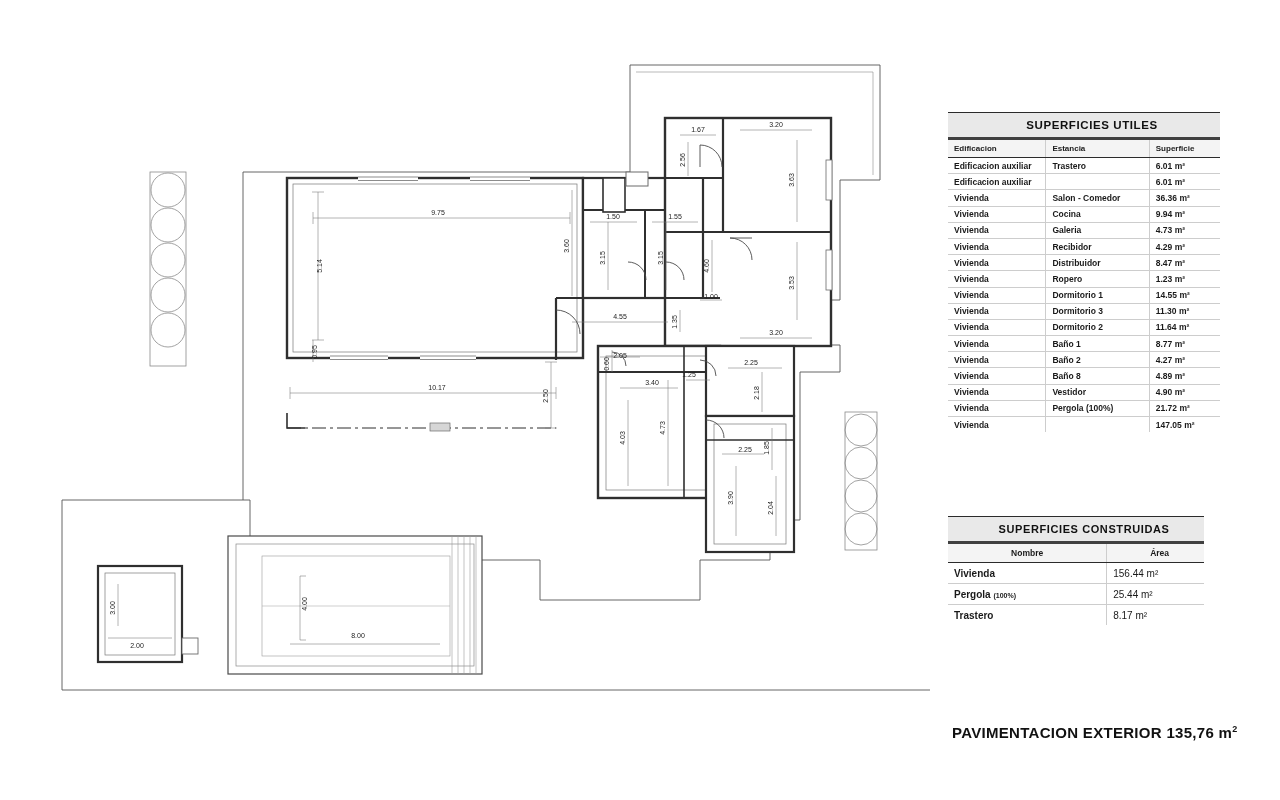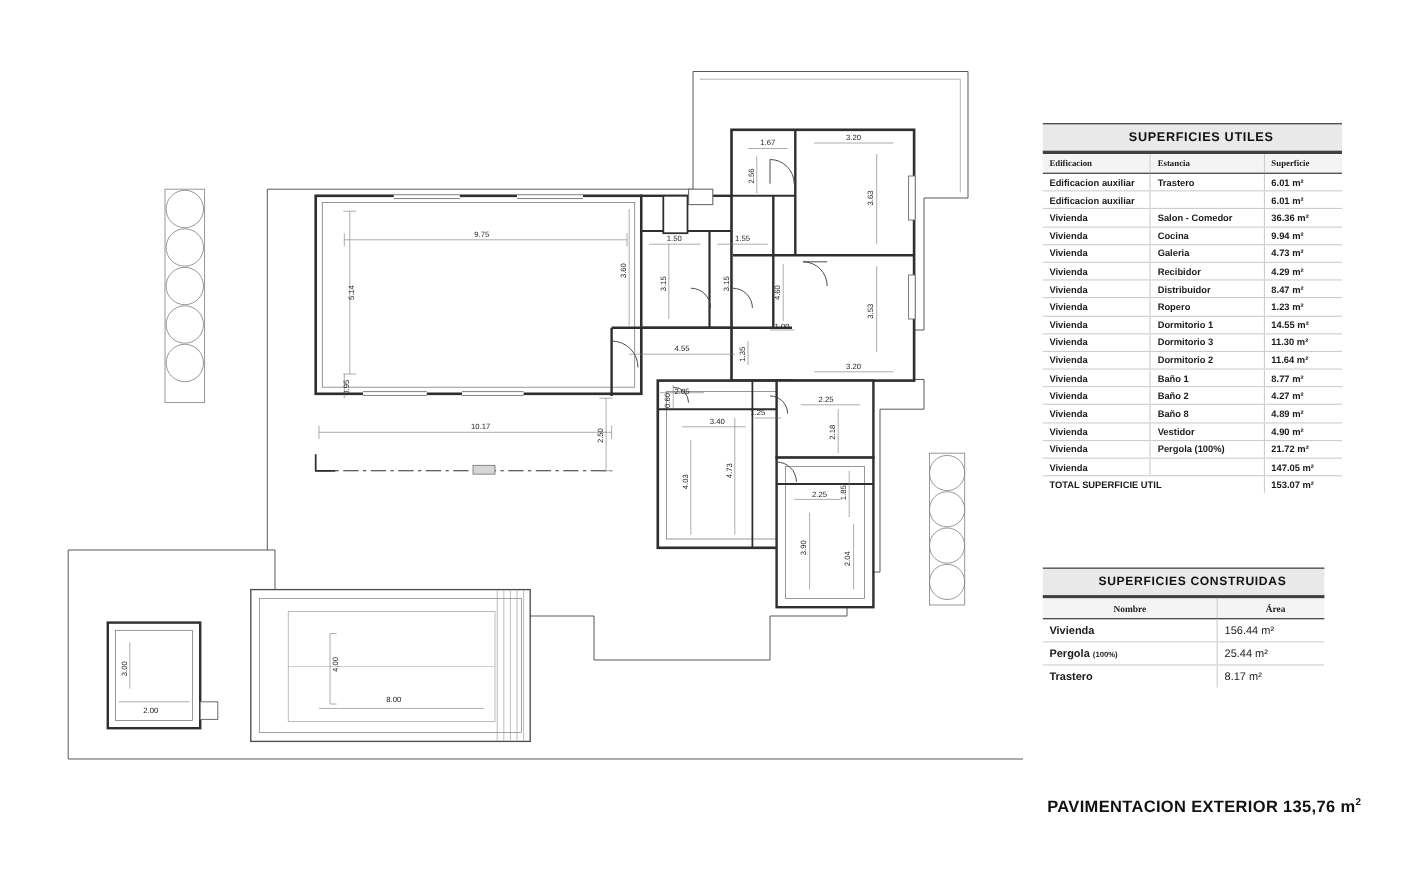--- a/index.html
+++ b/index.html
@@ -69,21 +69,20 @@
     border-collapse: collapse;
     font-size: 8.5px;
   }
   table.grid th {
     font-size: 8px;
     font-weight: bold;
     text-align: left;
     padding: 4px 6px 4px 6px;
     border-bottom: 1px solid #2b2b2b;
     background: #f4f4f4;
-    font-family: Liberation Serif, serif;
   }
   table.grid th.center { text-align: center; }
   table.grid td {
     padding: 2.6px 6px;
     border-bottom: 1px solid #cdcdcd;
     white-space: nowrap;
   }
   table.grid tr:last-child td { border-bottom: none; }
 
   .col-edif { width: 36%; }
@@ -459,24 +458,20 @@
         <tr>
           <td class="col-edif bold">Vivienda</td>
           <td class="col-estancia bold">Pergola   (100%)</td>
           <td class="col-sup bold">21.72 m²</td>
         </tr>
         <tr class="row-sub">
           <td class="col-edif">Vivienda</td>
           <td class="col-estancia"></td>
           <td class="col-sup bold">147.05 m²</td>
         </tr>
-        <tr class="row-total">
-          <td colspan="2">TOTAL SUPERFICIE UTIL</td>
-          <td class="col-sup">153.07 m²</td>
-        </tr>
       </tbody>
     </table>
   </div>
 
   <div class="table-block" id="construidas-table">
     <div class="tbl-title">SUPERFICIES CONSTRUIDAS</div>
     <table class="grid">
       <thead>
         <tr>
           <th class="c-name center">Nombre</th>

